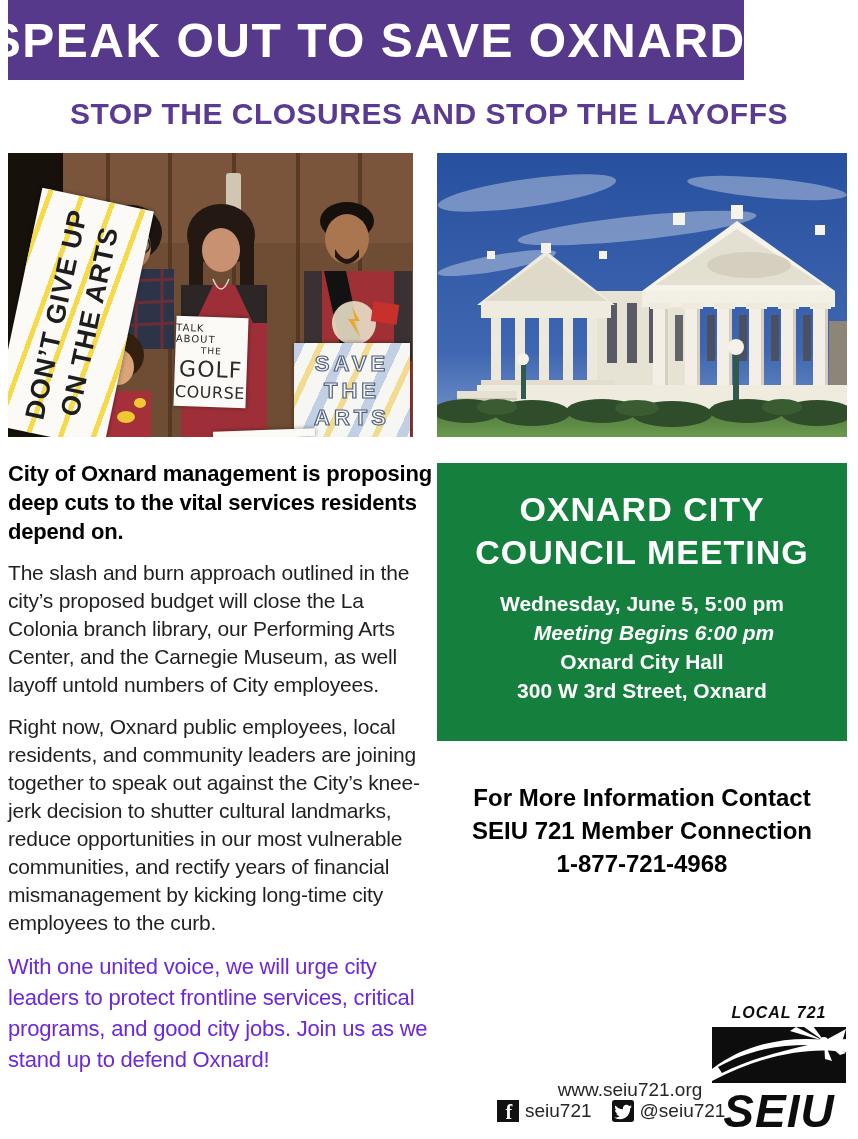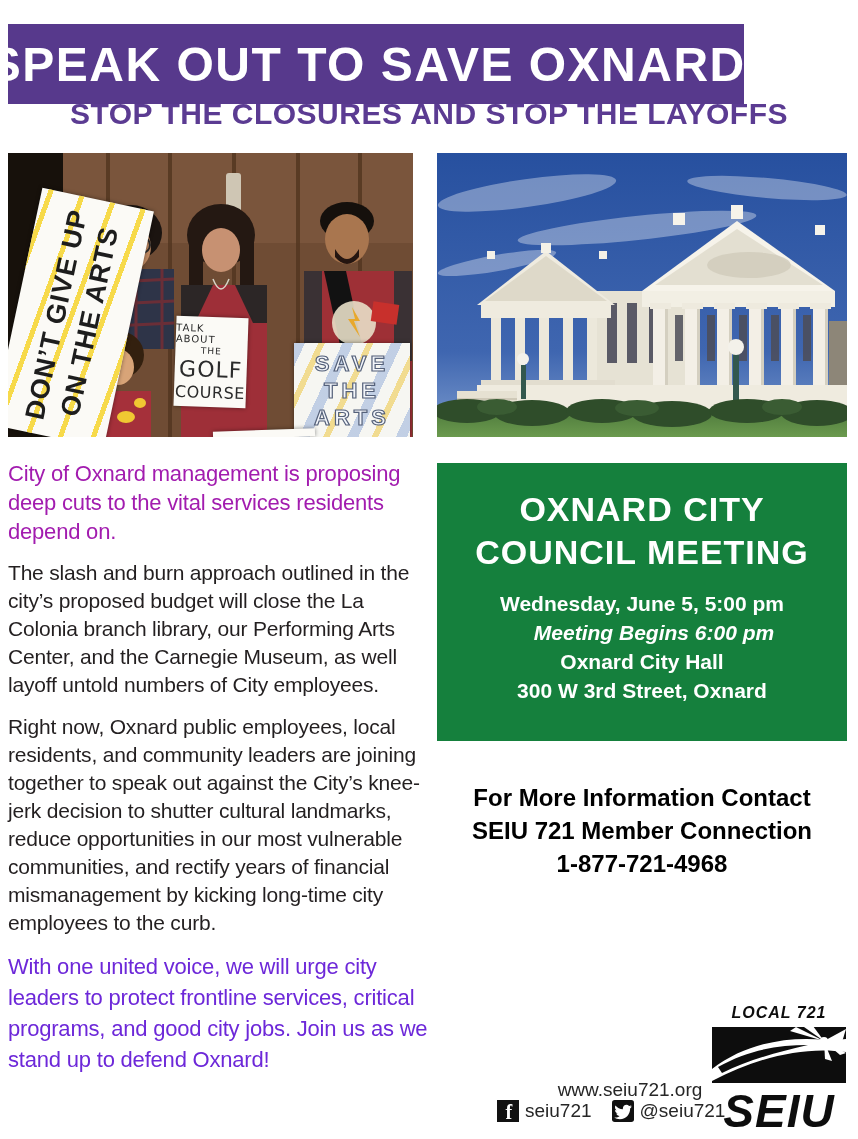--- a/index.html
+++ b/index.html
@@ -4,21 +4,21 @@
 <style>
   html,body { margin:0; padding:0; background:#ffffff; }
   .page {
     position:relative; width:858px; height:1139px; background:#ffffff;
     font-family:"Liberation Sans", sans-serif; overflow:hidden;
     color:#231f20;
   }
 
   
   .banner {
-    position:absolute; left:8px; top:24px; width:736px; height:80px;
+    position:absolute; left:8px; top:0; width:736px; height:80px;
     background:#57398c; display:flex; align-items:center; justify-content:center;
   }
   .banner-title {
     color:#ffffff; font-size:48px; font-weight:bold; letter-spacing:1.5px;
     margin:0; white-space:nowrap;
   }
   .subhead {
     position:absolute; left:0; top:97px; width:858px; margin:0;
     text-align:center; font-size:30px; font-weight:bold; letter-spacing:.5px;
     color:#5b3b92; white-space:nowrap;
@@ -58,21 +58,21 @@
     background-image:
       repeating-linear-gradient(115deg,
         rgba(176,194,224,.75) 0 10px, rgba(246,246,242,0) 10px 22px,
         rgba(240,213,120,.8) 22px 28px, rgba(246,246,242,0) 28px 44px);
   }
   .sign-partial { left:205px; top:277px; width:102px; height:8px; transform:rotate(-2deg); }
 
   
   .body-col { position:absolute; left:8px; top:459px; width:424px; }
   .body-col p { margin:0 0 14px 0; font-size:21px; line-height:28px; letter-spacing:-.2px; }
-  .body-col p.lead    { color:#a21caf; font-weight:normal; font-size:22px; line-height:29px; margin-bottom:13px; }
+  .body-col p.lead    { color:#000000; font-weight:bold; font-size:22px; line-height:29px; margin-bottom:13px; }
   .body-col p.closing { color:#6d28d9; font-weight:normal; font-size:22px; line-height:31px; margin-bottom:0; }
 
   
   .meeting-box {
     position:absolute; left:437px; top:463px; width:410px; height:278px;
     background:#15803d; color:#ffffff; text-align:center; box-sizing:border-box;
     padding-top:25px;
   }
   .meeting-title { font-size:34px; font-weight:bold; line-height:43px; letter-spacing:1px; }
   .meeting-details { margin-top:15px; font-size:21px; font-weight:bold; line-height:29px; }

